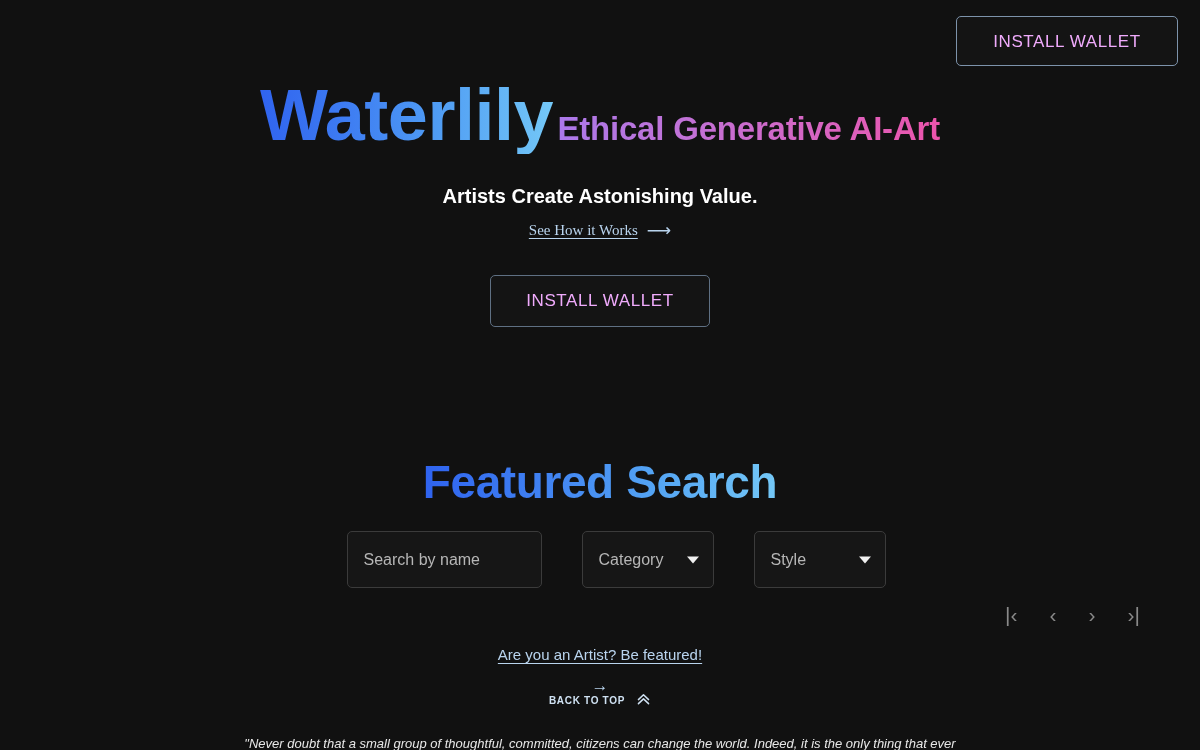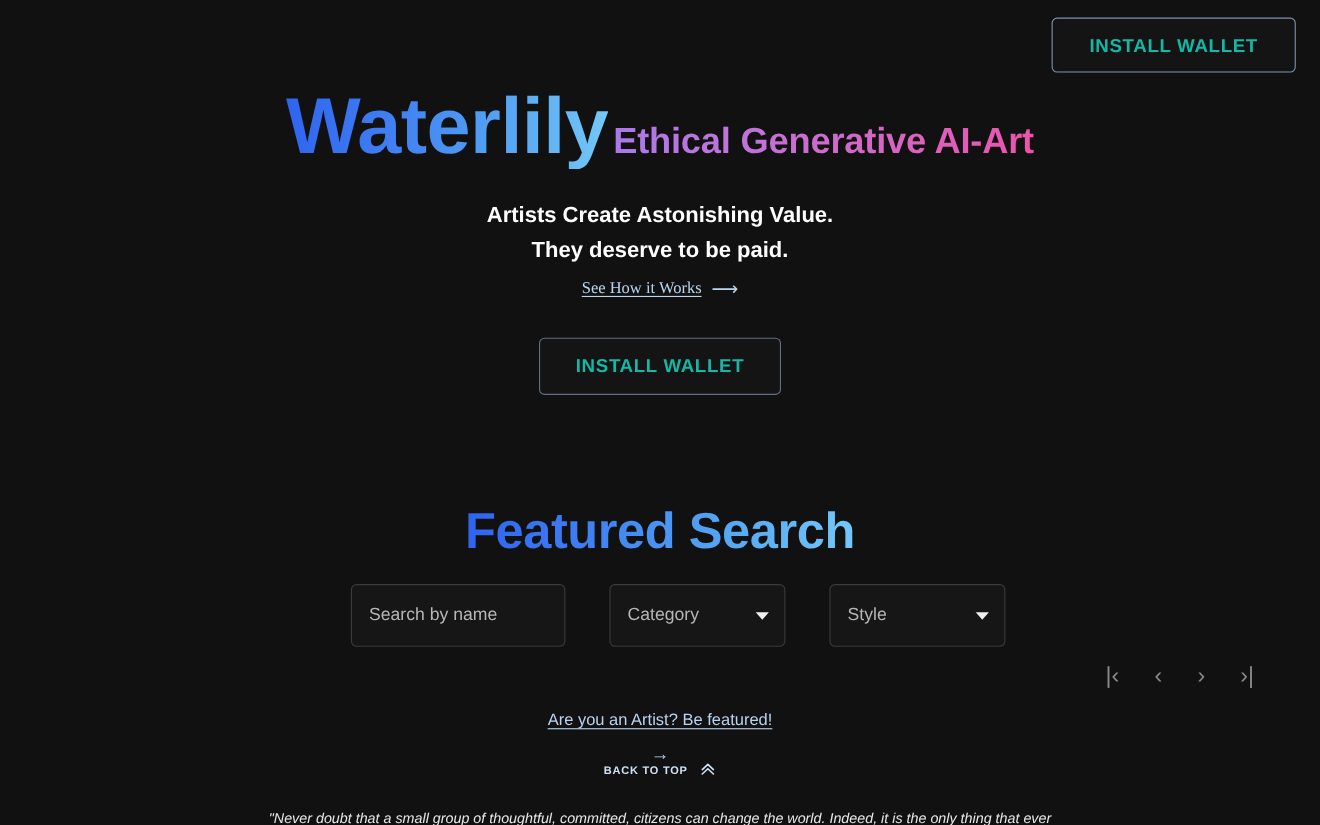--- a/index.html
+++ b/index.html
@@ -26,24 +26,24 @@
     display: flex;
     justify-content: flex-end;
     align-items: flex-start;
     padding: 16px 22px 0 0;
   }
 
   .wallet-btn {
     background: #141414;
     border: 1px solid #7d93ab;
     border-radius: 5px;
-    color: #14b8a6;
+    color: #f0abfc;
     font-family: "Liberation Sans", sans-serif;
     font-size: 17px;
-    font-weight: bold;
+    font-weight: normal;
     letter-spacing: 0.6px;
     padding: 14px 24px;
     cursor: pointer;
     line-height: 1;
   }
 
   .wallet-btn-top {
     width: 222px;
     height: 50px;
     padding: 0;
@@ -163,21 +163,21 @@
     background: #161616;
     border: 1px solid #3b3b3b;
     border-radius: 5px;
     display: flex;
     align-items: center;
     padding: 0 16px;
     cursor: text;
   }
 
   .field-search { width: 195px; }
-  .field-select { width: 160px; cursor: pointer; padding-right: 44px; }
+  .field-select { width: 132px; cursor: pointer; padding-right: 44px; }
 
   .field-text {
     font-size: 16px;
     color: #b6b6b6;
     white-space: nowrap;
   }
 
   .select-arrow {
     position: absolute;
     right: 14px;
@@ -270,21 +270,20 @@
 <div class="topbar">
   <button class="wallet-btn wallet-btn-top">INSTALL WALLET</button>
 </div>
 
 <div class="hero">
   <div class="brand-title">Waterlily</div>
   <div class="brand-subtitle">Ethical Generative AI-Art</div>
 
   <div class="tagline">
     <div>Artists Create Astonishing Value.</div>
-    <div>They deserve to be paid.</div>
   </div>
 
   <div class="link-row">
     <span class="ghost-link">See How it Works</span>
     <span class="arrow-right">⟶</span>
   </div>
 
   <div class="hero-cta">
     <button class="wallet-btn wallet-btn-main">INSTALL WALLET</button>
   </div>

